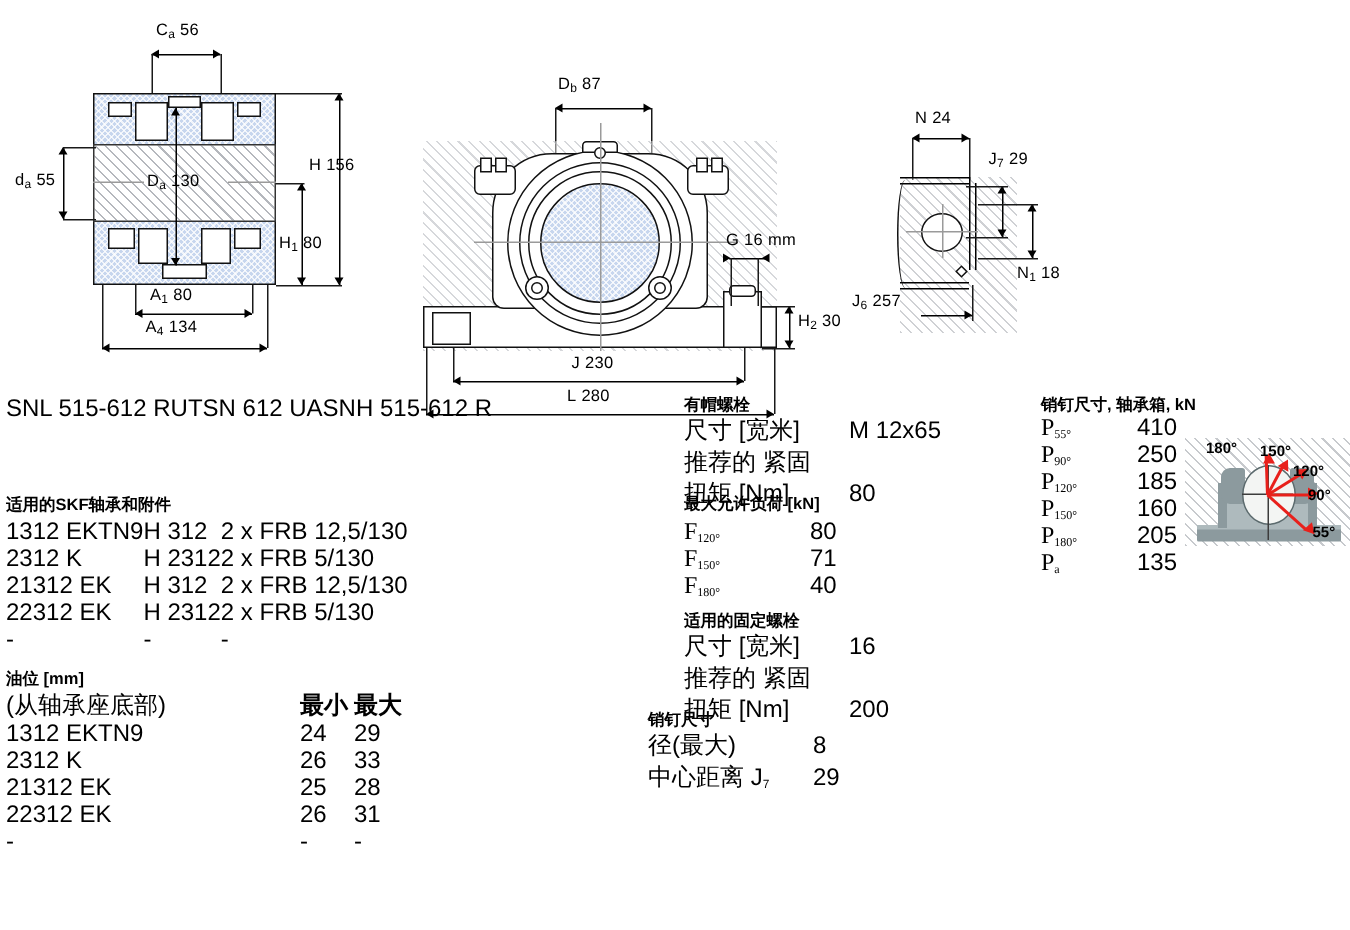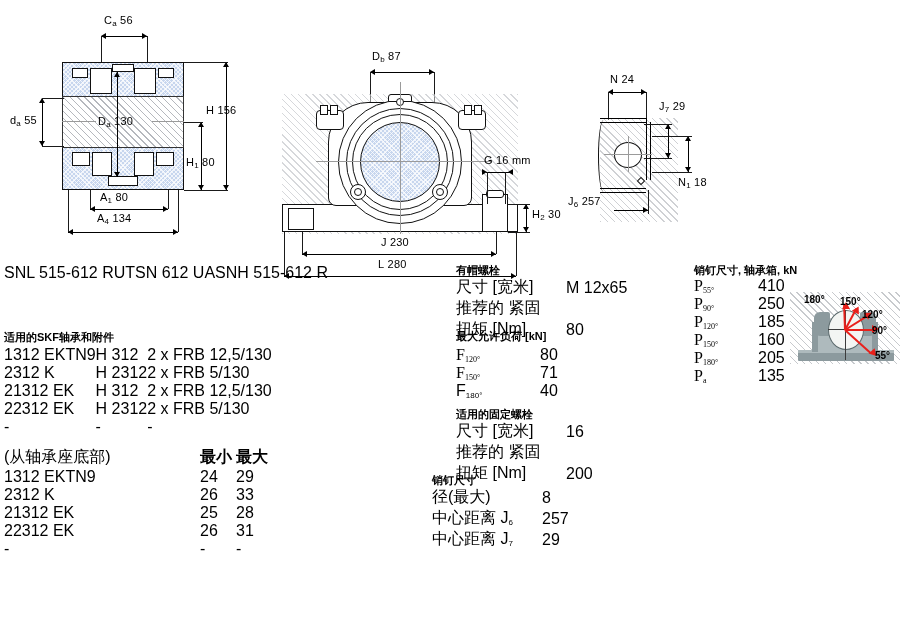--- a/index.html
+++ b/index.html
@@ -316,20 +316,21 @@
     <tr>
       <td>-</td>
       <td>-</td>
       <td>-</td>
     </tr>
   </tbody>
     </table>
 </div>
 
 <div class="abs" style="left:4px;top:447px;">
+  <div class="txt bold">油位 [mm]</div>
   <table cellspacing="0" cellpadding="0" style="border-collapse:collapse;">
     <tbody>
         <tr class="hdr">
       <td style="width:196px;font-weight:normal;">(从轴承座底部)</td>
       <td style="width:36px;">最小</td>
       <td>最大</td>
     </tr>
     <tr>
       <td>1312 EKTN9</td>
       <td>24</td>
@@ -389,21 +390,21 @@
       </td>
       <td>80</td>
     </tr>
     <tr>
       <td style="font-family:'Liberation Serif',serif;">
         <span>F</span><span class="sub">150°</span>
       </td>
       <td>71</td>
     </tr>
     <tr>
-      <td style="font-family:Liberation Sans, sans-serif;margin-left:16px;">
+      <td style="font-family:Liberation Serif, serif;margin-left:16px;">
         <span>F</span><span class="sub">180°</span>
       </td>
       <td>40</td>
     </tr>
   </tbody>
     </table>
 </div>
 
 <div class="abs" style="left:456px;top:408px;">
   <div class="txt bold">适用的固定螺栓</div>
@@ -427,26 +428,20 @@
 
 <div class="abs" style="left:432px;top:474px;">
   <div class="txt bold">销钉尺寸</div>
   <table cellspacing="0" cellpadding="0" style="border-collapse:collapse;">
     <tbody>
         <tr>
       <td style="width:110px;">
         <span>径(最大)</span>
       </td>
       <td>8</td>
-    </tr>
-    <tr>
-      <td>
-        <span>中心距离 J</span><span class="sub">6</span>
-      </td>
-      <td>257</td>
     </tr>
     <tr>
       <td>
         <span>中心距离 J</span><span class="sub">7</span>
       </td>
       <td>29</td>
     </tr>
   </tbody>
     </table>
 </div>

